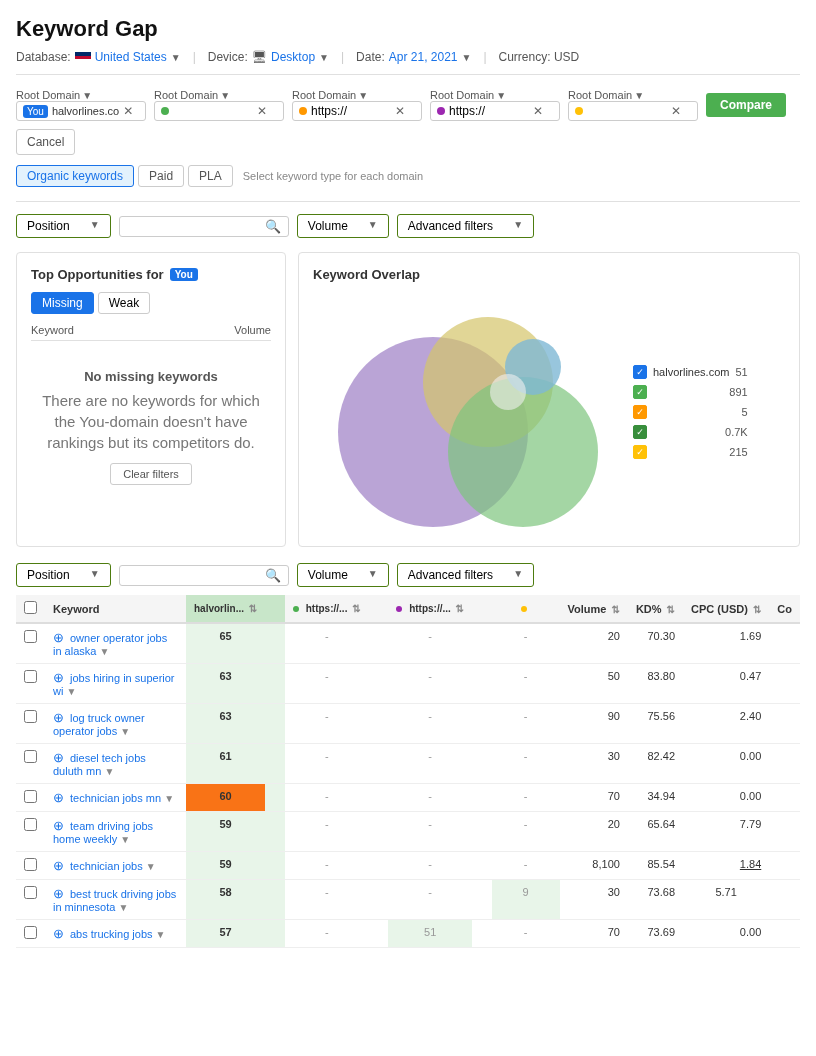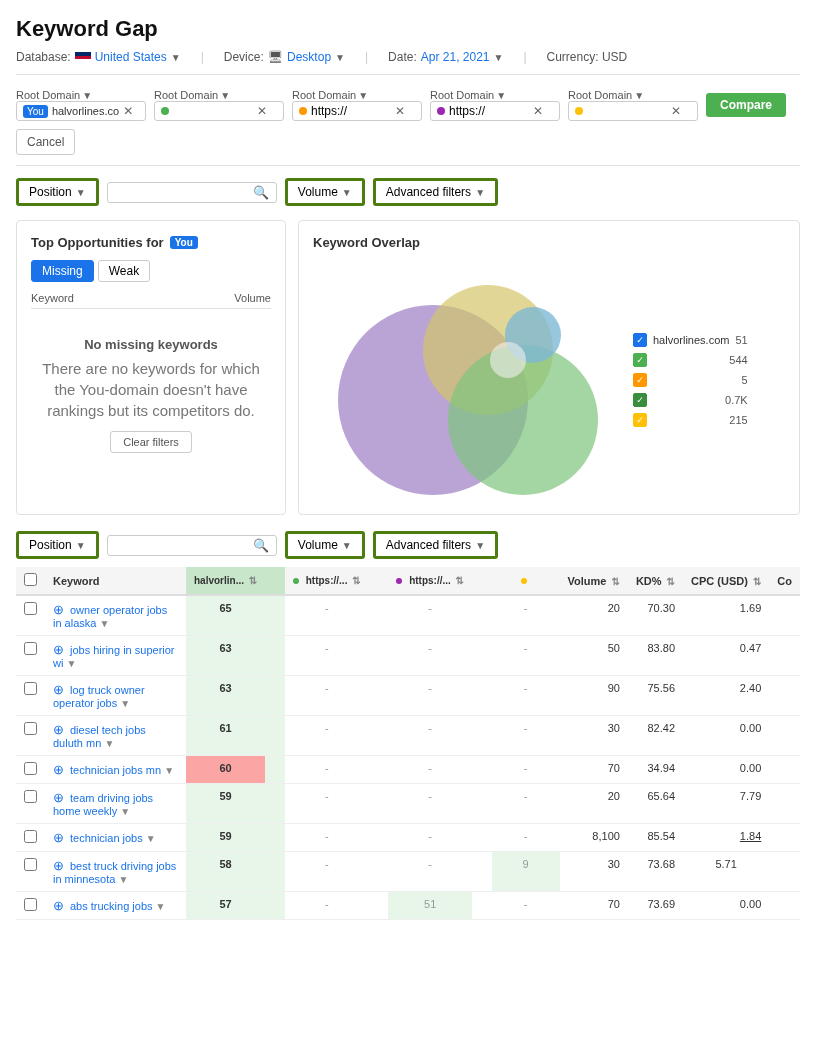--- a/index.html
+++ b/index.html
@@ -2,21 +2,21 @@
 <html><head>
   <meta charset="utf-8">
   <style>
     * { box-sizing: border-box; margin: 0; padding: 0; }
     body { font-family: Arial, sans-serif; font-size: 12px; color: #333; background: #fff; width: 816px; }
     
     .page { padding: 16px; }
     
     h1 { font-size: 22px; font-weight: bold; margin-bottom: 8px; color: #111; }
     
-    .top-bar { display: flex; align-items: center; gap: 20px; font-size: 12px; color: #555; margin-bottom: 14px; border-bottom: 1px solid #e0e0e0; padding-bottom: 10px; }
+    .top-bar { display: flex; align-items: center; gap: 12px; font-size: 12px; color: #555; margin-bottom: 14px; border-bottom: 1px solid #e0e0e0; padding-bottom: 10px; }
     .top-bar-item { display: flex; align-items: center; gap: 4px; }
     .flag { width: 16px; height: 11px; background: linear-gradient(to bottom, #002868 0%, #002868 33%, #BF0A30 33%, #BF0A30 66%, #fff 66%); display: inline-block; }
     .dropdown-arrow { font-size: 10px; color: #666; }
     .separator { color: #ccc; }
     .link-blue { color: #1a73e8; cursor: pointer; }
     
     .domain-row { display: flex; align-items: center; gap: 8px; margin-bottom: 10px; flex-wrap: wrap; }
     .domain-label { font-size: 11px; color: #555; display: flex; align-items: center; gap: 2px; }
     .domain-input-wrap { display: flex; align-items: center; border: 1px solid #ccc; border-radius: 3px; padding: 2px 6px; background: #fff; min-width: 130px; }
     .domain-tag { background: #1a73e8; color: #fff; border-radius: 3px; font-size: 10px; padding: 1px 4px; margin-right: 4px; }
@@ -28,21 +28,21 @@
     .dot-yellow { width: 8px; height: 8px; background: #ffc107; border-radius: 50%; display: inline-block; margin-right: 4px; }
     .btn-compare { background: #4caf50; color: #fff; border: none; border-radius: 3px; padding: 5px 14px; font-size: 12px; cursor: pointer; font-weight: bold; }
     .btn-cancel { background: #fff; color: #555; border: 1px solid #ccc; border-radius: 3px; padding: 5px 10px; font-size: 12px; cursor: pointer; }
     
     .keyword-type-row { display: flex; align-items: center; gap: 4px; margin-bottom: 14px; }
     .kw-type-btn { border: 1px solid #ccc; border-radius: 3px; padding: 3px 10px; font-size: 12px; cursor: pointer; background: #fff; color: #555; }
     .kw-type-btn.active { background: #e3f2fd; color: #1a73e8; border-color: #1a73e8; }
     .kw-type-hint { color: #888; font-size: 11px; margin-left: 6px; }
     
     .filter-row { display: flex; align-items: center; gap: 8px; margin-bottom: 14px; }
-    .filter-btn { border: 3px solid #4d7c0f; border-radius: 3px; padding: 4px 10px; font-size: 12px; cursor: pointer; background: #fff; display: flex; align-items: center; gap: 4px; }
+    .filter-btn { border: 1px solid #4d7c0f; border-radius: 3px; padding: 4px 10px; font-size: 12px; cursor: pointer; background: #fff; display: flex; gap: 20px; }
     .search-input-wrap { border: 1px solid #ccc; border-radius: 3px; display: flex; align-items: center; padding: 2px 6px; }
     .search-input { border: none; outline: none; font-size: 12px; width: 140px; }
     .search-icon { color: #666; font-size: 13px; }
     
     .two-col { display: flex; gap: 12px; margin-bottom: 16px; }
     
     .opportunities-panel { border: 1px solid #e0e0e0; border-radius: 4px; padding: 14px; width: 270px; flex-shrink: 0; }
     .opp-title { font-size: 13px; font-weight: bold; margin-bottom: 10px; display: flex; align-items: center; gap: 6px; }
     .you-badge { background: #1a73e8; color: #fff; border-radius: 3px; font-size: 10px; padding: 1px 5px; }
     .opp-tabs { display: flex; gap: 4px; margin-bottom: 10px; }
@@ -170,20 +170,26 @@
       <div class="domain-input-wrap">
         <span class="dot-yellow"></span>
         <input class="domain-input" value="" style="">
         <span class="domain-close">✕</span>
       </div>
     </div>
     <button class="btn-compare">Compare</button>
     <button class="btn-cancel">Cancel</button>
   </div>
 
+  <div class="keyword-type-row">
+    <button class="kw-type-btn active">Organic keywords</button>
+    <button class="kw-type-btn">Paid</button>
+    <button class="kw-type-btn">PLA</button>
+    <span class="kw-type-hint">Select keyword type for each domain</span>
+  </div>
 
   <hr style="border: none; border-top: 1px solid #e0e0e0; margin-bottom: 12px;">
 
   <div class="filter-row">
     <button class="filter-btn">
       <span>Position</span>
       <span class="dropdown-arrow">▼</span>
     </button>
     <div class="search-input-wrap">
       <input class="search-input" value="" style="">
@@ -242,21 +248,21 @@
 
         <div class="overlap-legend">
           <div class="legend-item">
             <div class="legend-check blue">✓</div>
             <span>halvorlines.com</span>
             <span class="legend-count">51</span>
           </div>
           <div class="legend-item">
             <div class="legend-check green">✓</div>
             <span></span>
-            <span class="legend-count">544</span>
+            <span class="legend-count">891</span>
           </div>
           <div class="legend-item">
             <div class="legend-check orange">✓</div>
             <span></span>
             <span class="legend-count">5</span>
           </div>
           <div class="legend-item">
             <div class="legend-check dark-green">✓</div>
             <span></span>
             <span class="legend-count">0.7K</span>
@@ -398,21 +404,21 @@
   </tr>
           <tr>
     <td class="col-check">
       <input type="checkbox" style="">
     </td>
     <td class="col-kw">
       <span class="kw-plus">⊕</span>
       <a class="kw-link">technician jobs mn</a>
       <span class="kw-dropdown"> ▼</span>
     </td>
-    <td class="halov-cell" style="background:#fca5a5;">60</td>
+    <td class="halov-cell" style="background:#f97316;">60</td>
     <td style="background:#e8f5e9; width:20px;"></td>
     <td class="dash" style="text-align:center; background:;">-</td>
     <td style="width:20px;"></td>
     <td class="dash" style="text-align:center; background:;">-</td>
     <td style="width:20px;"></td>
     <td class="dash" style="text-align:center; background:;">-</td>
     <td style="text-align:right;">70</td>
     <td style="text-align:right;">34.94</td>
     <td style="text-align:right;">0.00</td>
     <td></td>

